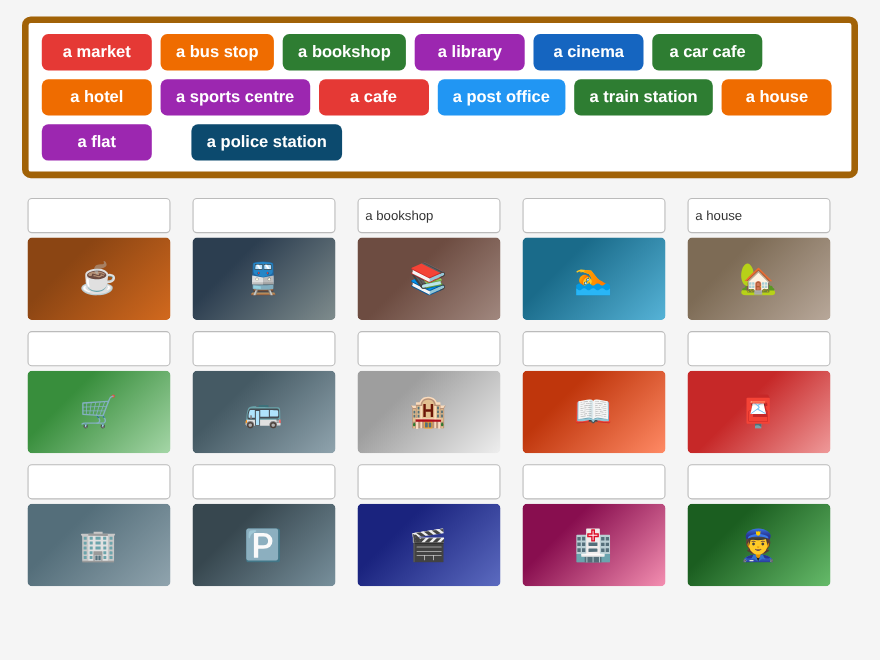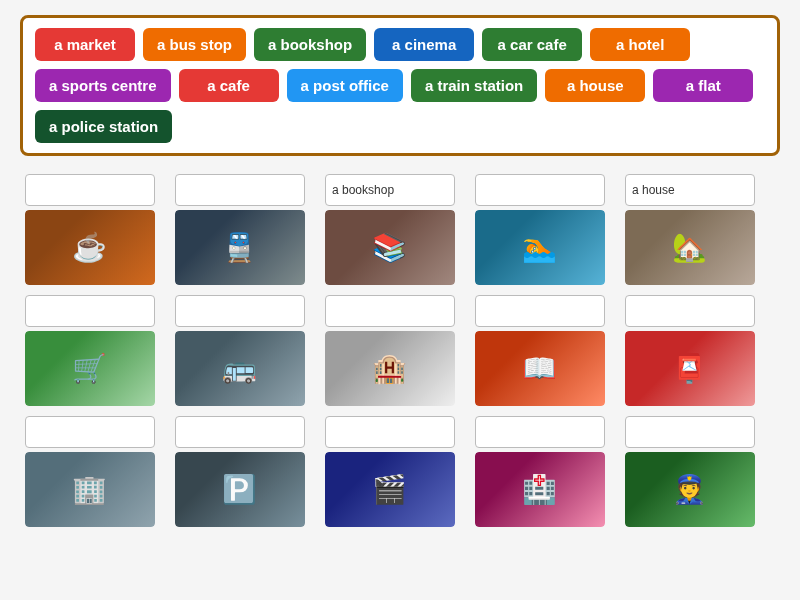--- a/index.html
+++ b/index.html
@@ -10,21 +10,21 @@
       height: 600px;
       overflow: hidden;
       display: flex;
       flex-direction: column;
       align-items: center;
       padding: 15px;
     }
 
     
     .word-bank {
-      border: 3px solid #a16207;
+      border: 6px solid #a16207;
       border-radius: 8px;
       padding: 10px 12px;
       display: flex;
       flex-wrap: wrap;
       gap: 8px;
       width: 760px;
       margin-bottom: 18px;
       background: #fff;
     }
 
@@ -99,30 +99,31 @@
     .photo-hospital   { background: linear-gradient(135deg, #880e4f 30%, #f48fb1 100%); }
     .photo-police     { background: linear-gradient(135deg, #1b5e20 30%, #66bb6a 100%); }
   </style>
 </head>
 <body>
 
 <div class="word-bank">
 <div class="word-chip" style="background: rgb(229, 57, 53);">a market</div>
     <div class="word-chip" style="background: rgb(239, 108, 0);">a bus stop</div>
     <div class="word-chip" style="background: rgb(46, 125, 50);">a bookshop</div>
+    <div class="word-chip" style="background: rgb(156, 39, 176);">a library</div>
     <div class="word-chip" style="background: rgb(21, 101, 192);">a cinema</div>
     <div class="word-chip" style="background: rgb(46, 125, 50);">a car cafe</div>
     <div class="word-chip" style="background: rgb(239, 108, 0);">a hotel</div>
     <div class="word-chip" style="background: rgb(156, 39, 176); min-width: 100px;">a sports centre</div>
     <div class="word-chip" style="background: rgb(229, 57, 53);">a cafe</div>
     <div class="word-chip" style="background: rgb(33, 150, 243); min-width: 100px;">a post office</div>
     <div class="word-chip" style="background: rgb(46, 125, 50); min-width: 100px;">a train station</div>
     <div class="word-chip" style="background: rgb(239, 108, 0);">a house</div>
     <div class="word-chip" style="background: rgb(156, 39, 176);">a flat</div>
-    <div class="word-chip" style="background: #14532d; min-width: 100px;">a police station</div>
+    <div class="word-chip" style="background: #0c4a6e; min-width: 100px; margin-left: 28px;">a police station</div>
   </div>
 
 <div class="match-grid">
 <div class="match-cell">
       <div class="answer-box" style="font-size: 12px; display: flex; align-items: center; padding-left: 6px; color: rgb(51, 51, 51);"></div>
       <div class="photo-box">
         <div class="photo photo-cafe">☕</div>
       </div>
     </div>
     <div class="match-cell">

